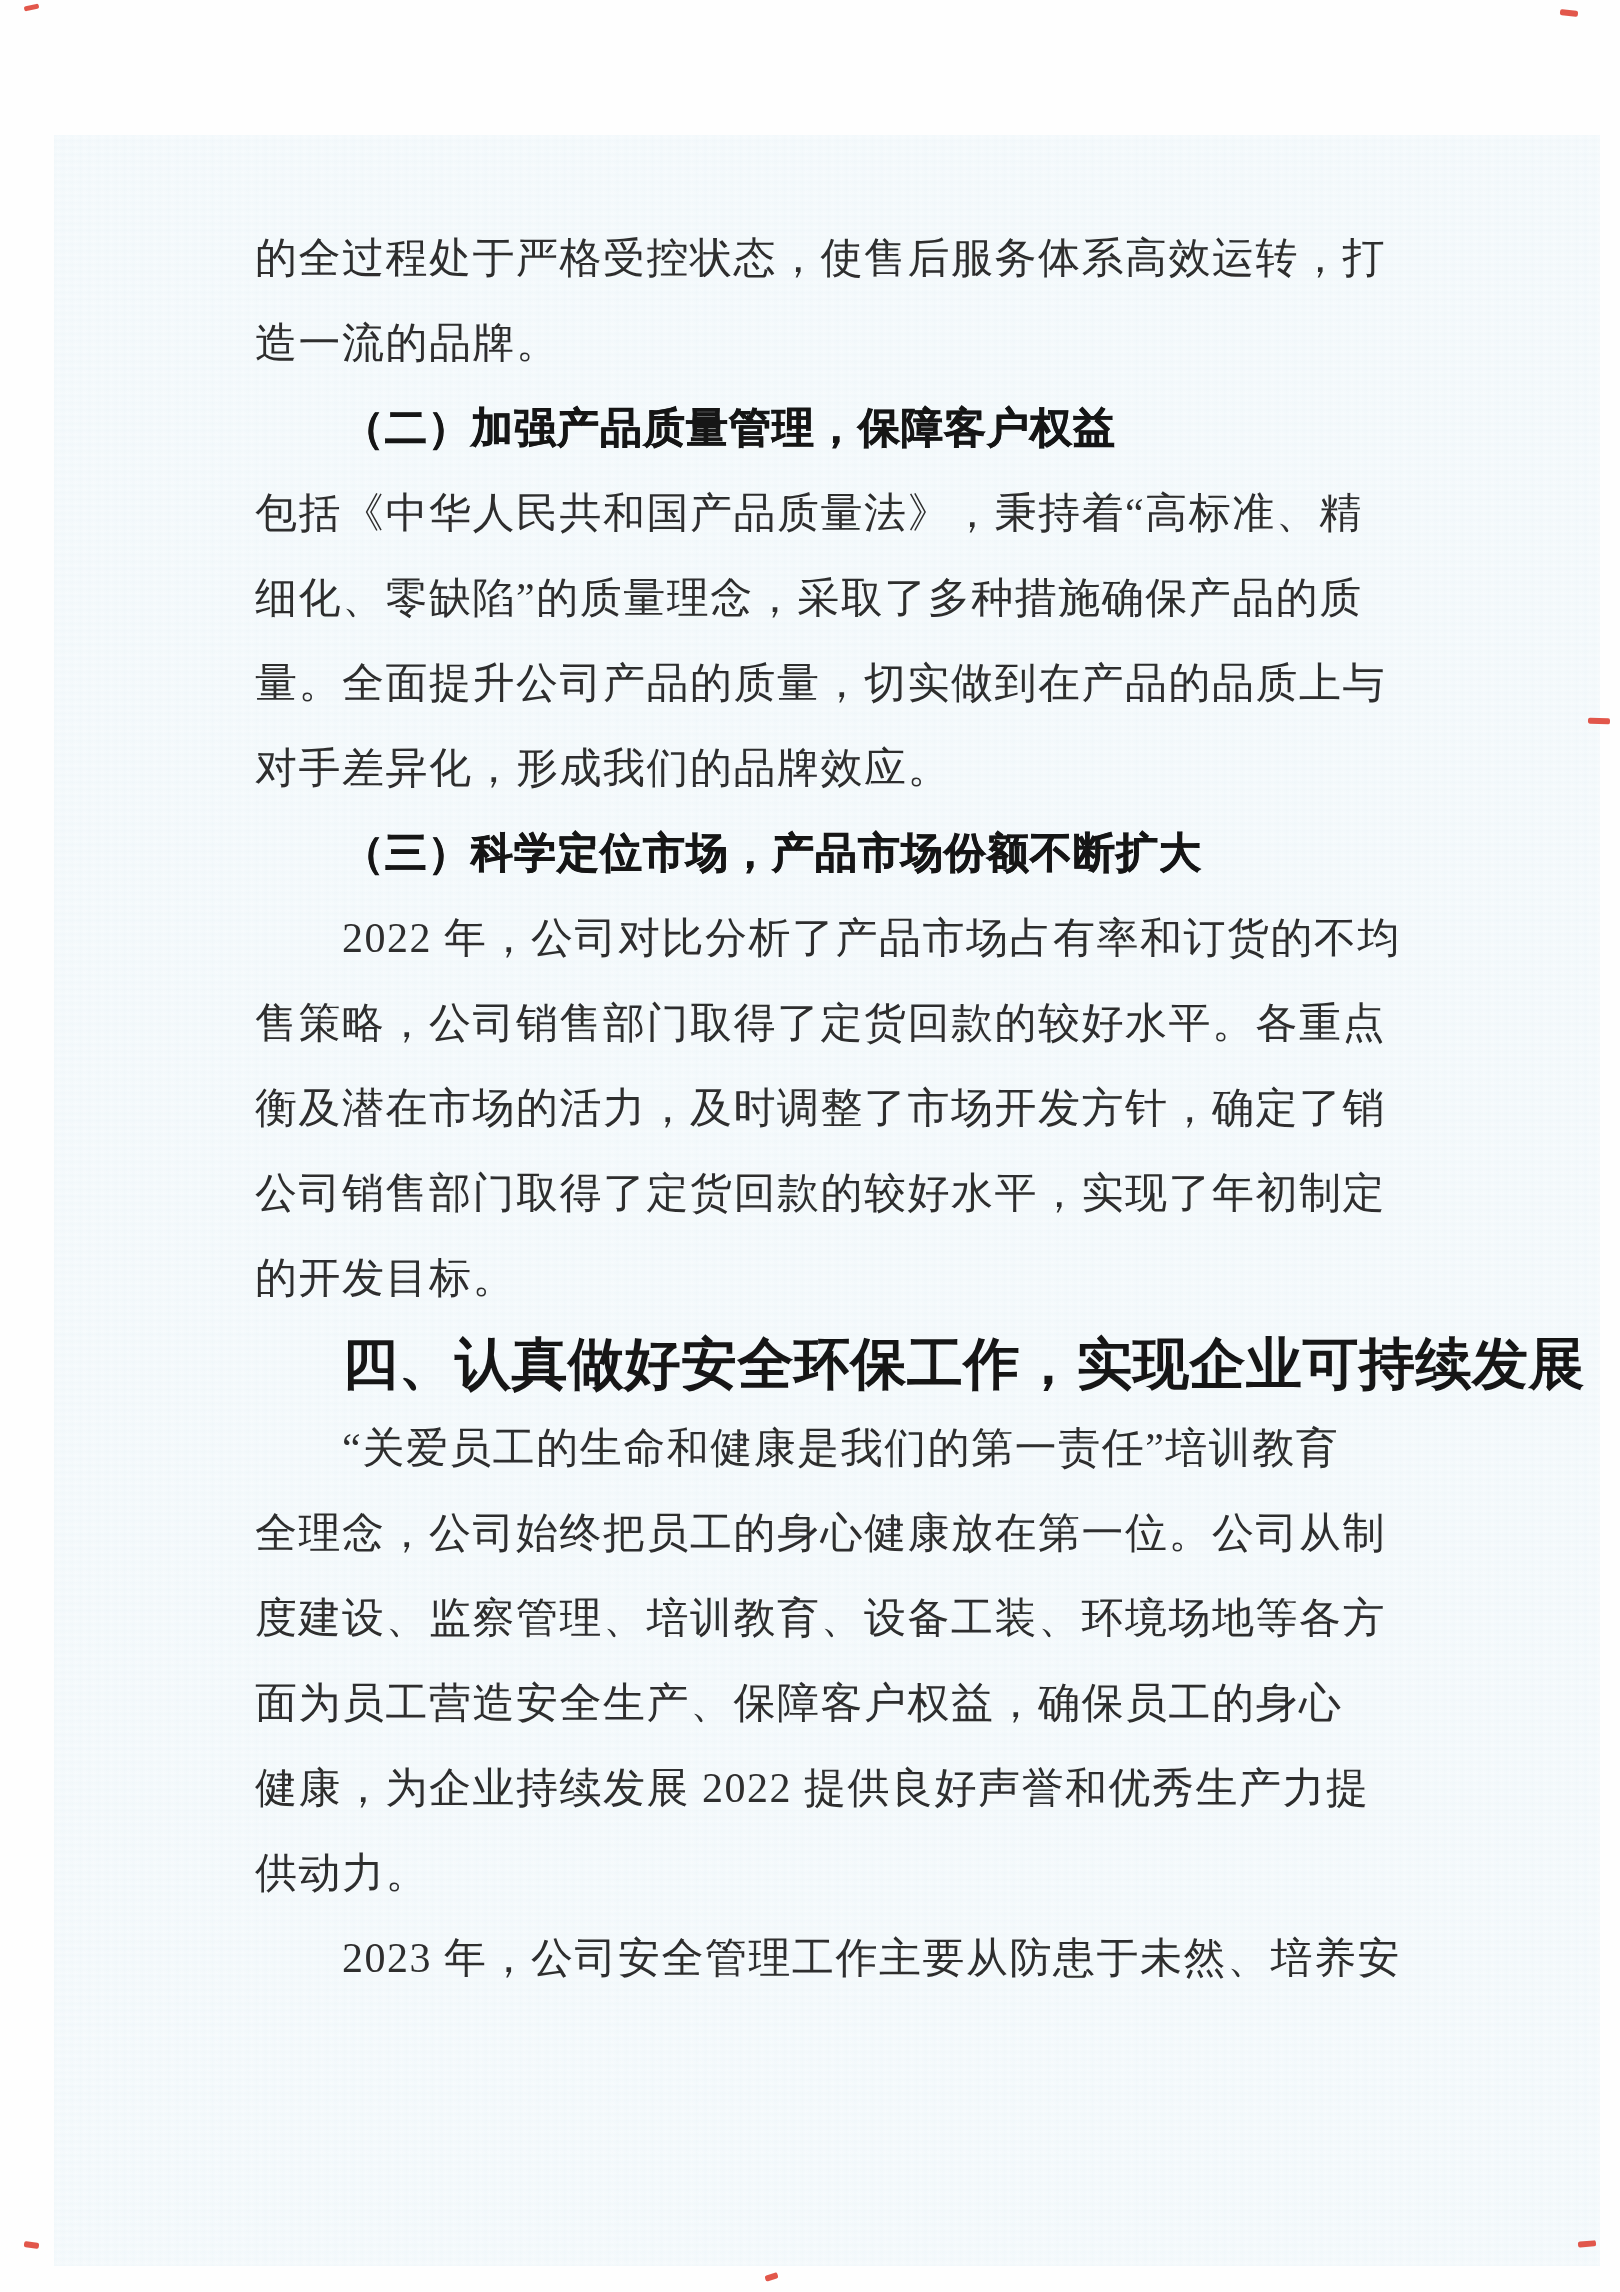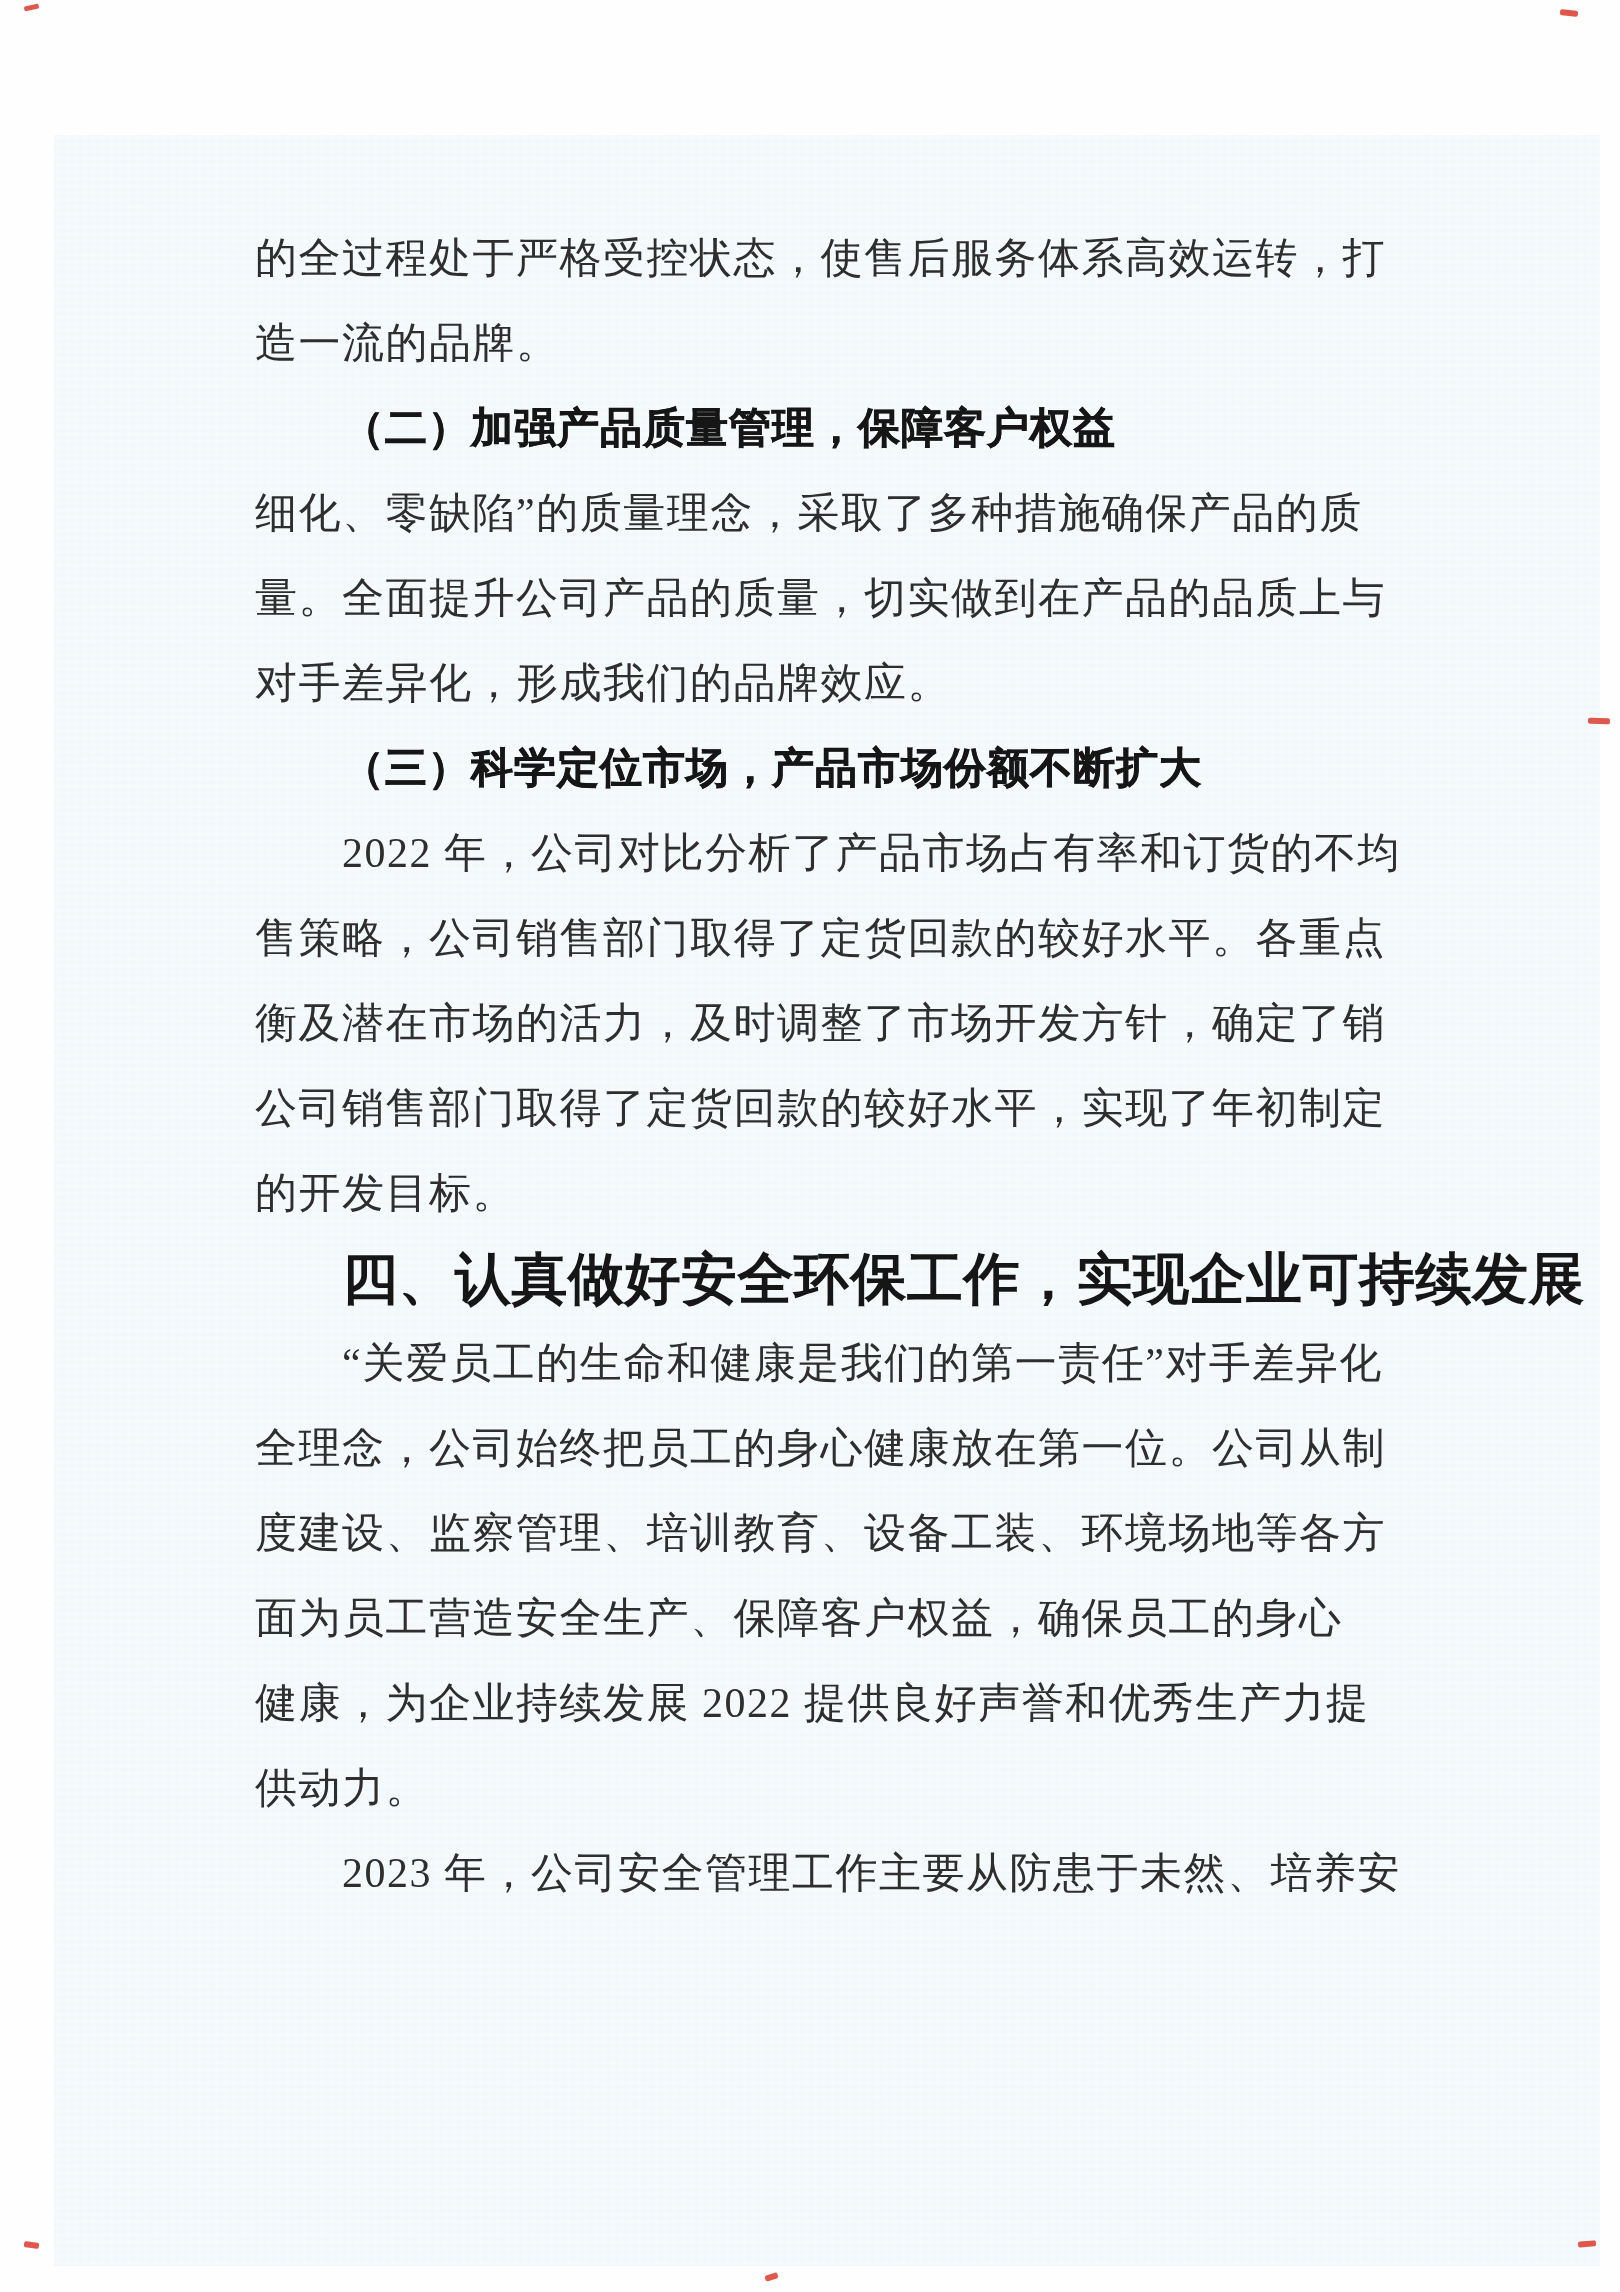--- a/index.html
+++ b/index.html
@@ -72,31 +72,32 @@
 <body>
 
 <div class="page">
 
   <div class="paper"></div>
 
   <div class="textblock">
     <div class="ln">的全过程处于严格受控状态，使售后服务体系高效运转，打</div>
     <div class="ln">造一流的品牌。</div>
     <div class="ln h2">（二）加强产品质量管理，保障客户权益</div>
+    <div class="ln">包括《中华人民共和国产品质量法》，秉持着“高标准、精</div>
     <div class="ln">细化、零缺陷”的质量理念，采取了多种措施确保产品的质</div>
     <div class="ln">量。全面提升公司产品的质量，切实做到在产品的品质上与</div>
     <div class="ln">对手差异化，形成我们的品牌效应。</div>
     <div class="ln h2">（三）科学定位市场，产品市场份额不断扩大</div>
     <div class="ln ind">2022 年，公司对比分析了产品市场占有率和订货的不均</div>
     <div class="ln">售策略，公司销售部门取得了定货回款的较好水平。各重点</div>
     <div class="ln">衡及潜在市场的活力，及时调整了市场开发方针，确定了销</div>
     <div class="ln">公司销售部门取得了定货回款的较好水平，实现了年初制定</div>
     <div class="ln">的开发目标。</div>
     <div class="ln h1">四、认真做好安全环保工作，实现企业可持续发展</div>
-    <div class="ln ind">“关爱员工的生命和健康是我们的第一责任”对手差异化</div>
+    <div class="ln ind">“关爱员工的生命和健康是我们的第一责任”培训教育</div>
     <div class="ln">全理念，公司始终把员工的身心健康放在第一位。公司从制</div>
     <div class="ln">度建设、监察管理、培训教育、设备工装、环境场地等各方</div>
     <div class="ln">面为员工营造安全生产、保障客户权益，确保员工的身心</div>
     <div class="ln">健康，为企业持续发展 2022 提供良好声誉和优秀生产力提</div>
     <div class="ln">供动力。</div>
     <div class="ln ind">2023 年，公司安全管理工作主要从防患于未然、培养安</div>
   </div>
 
   <div class="red-mark rm-tl"></div>
   <div class="red-mark rm-tr"></div>

